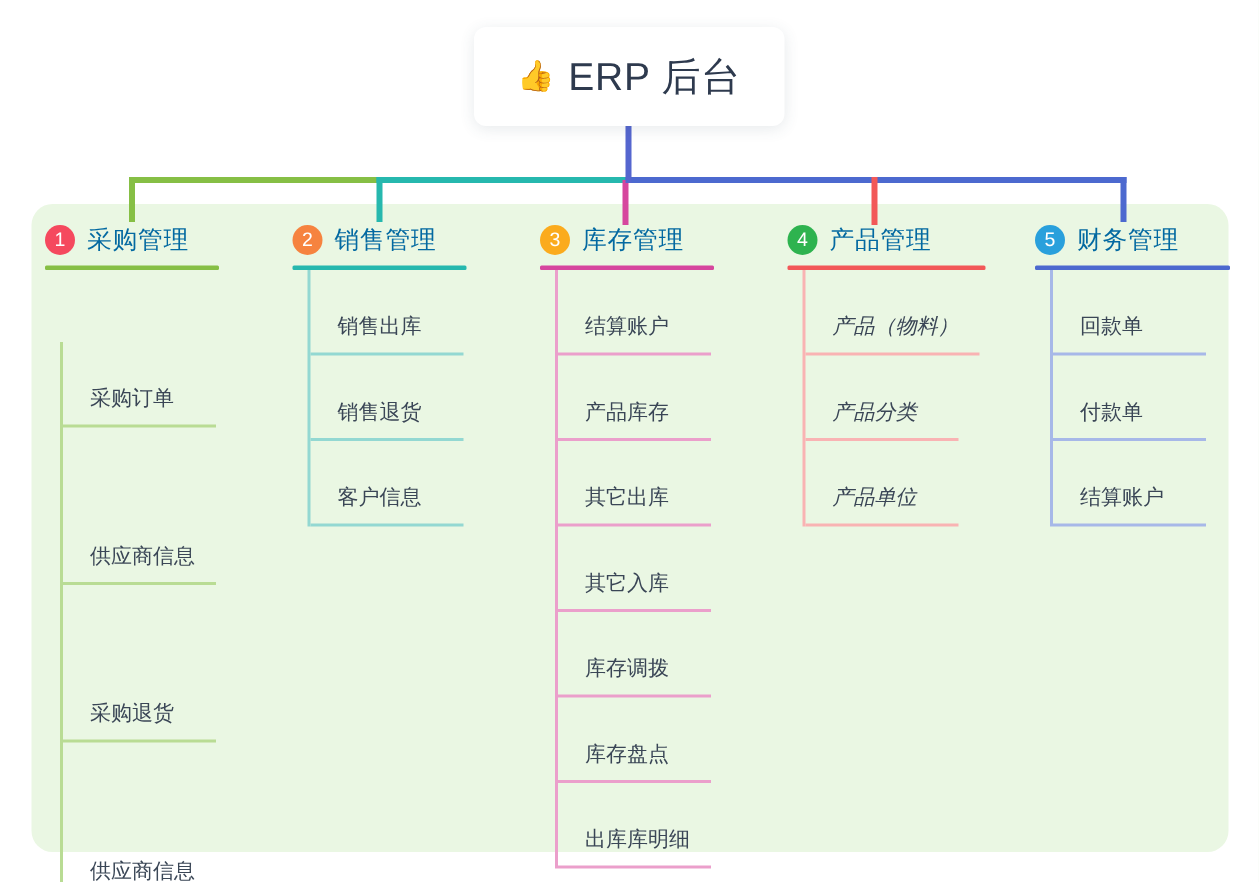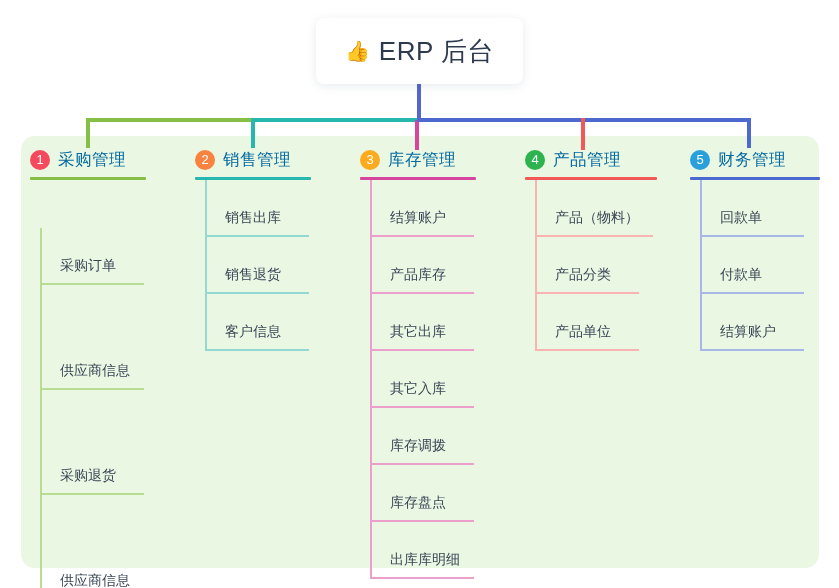--- a/index.html
+++ b/index.html
@@ -53,21 +53,21 @@
   }
   .children li span{font-size:14px;color:#3a4656;padding-bottom:8px;white-space:nowrap;}
   
   .b1 .badge{background:#f5495e;} .b1 .title-underline{background:#86bf45;}
   .b1 .children,.b1 .children li{border-color:#b9dc94;margin-top:48px;}
   .b2 .badge{background:#f6833f;} .b2 .title-underline{background:#26b8ae;}
   .b2 .children,.b2 .children li{border-color:#93d8d2;}
   .b3 .badge{background:#fbab1d;} .b3 .title-underline{background:#d6469e;}
   .b3 .children,.b3 .children li{border-color:#eb9fcb;}
   .b4 .badge{background:#2eb34f;} .b4 .title-underline{background:#f25858;}
-  .b4 .children,.b4 .children li{border-color:#f9b3b3;}
+  .b4 .children,.b4 .children li{border-color:#f9b3b3;font-style:italic;}
   .b5 .badge{background:#29a0dc;} .b5 .title-underline{background:#4c69cf;}
   .b5 .children,.b5 .children li{border-color:#a7b8e8;}
 </style>
 </head>
 <body>
 
 <div class="stage">
 
   <div class="panel"></div>
 

